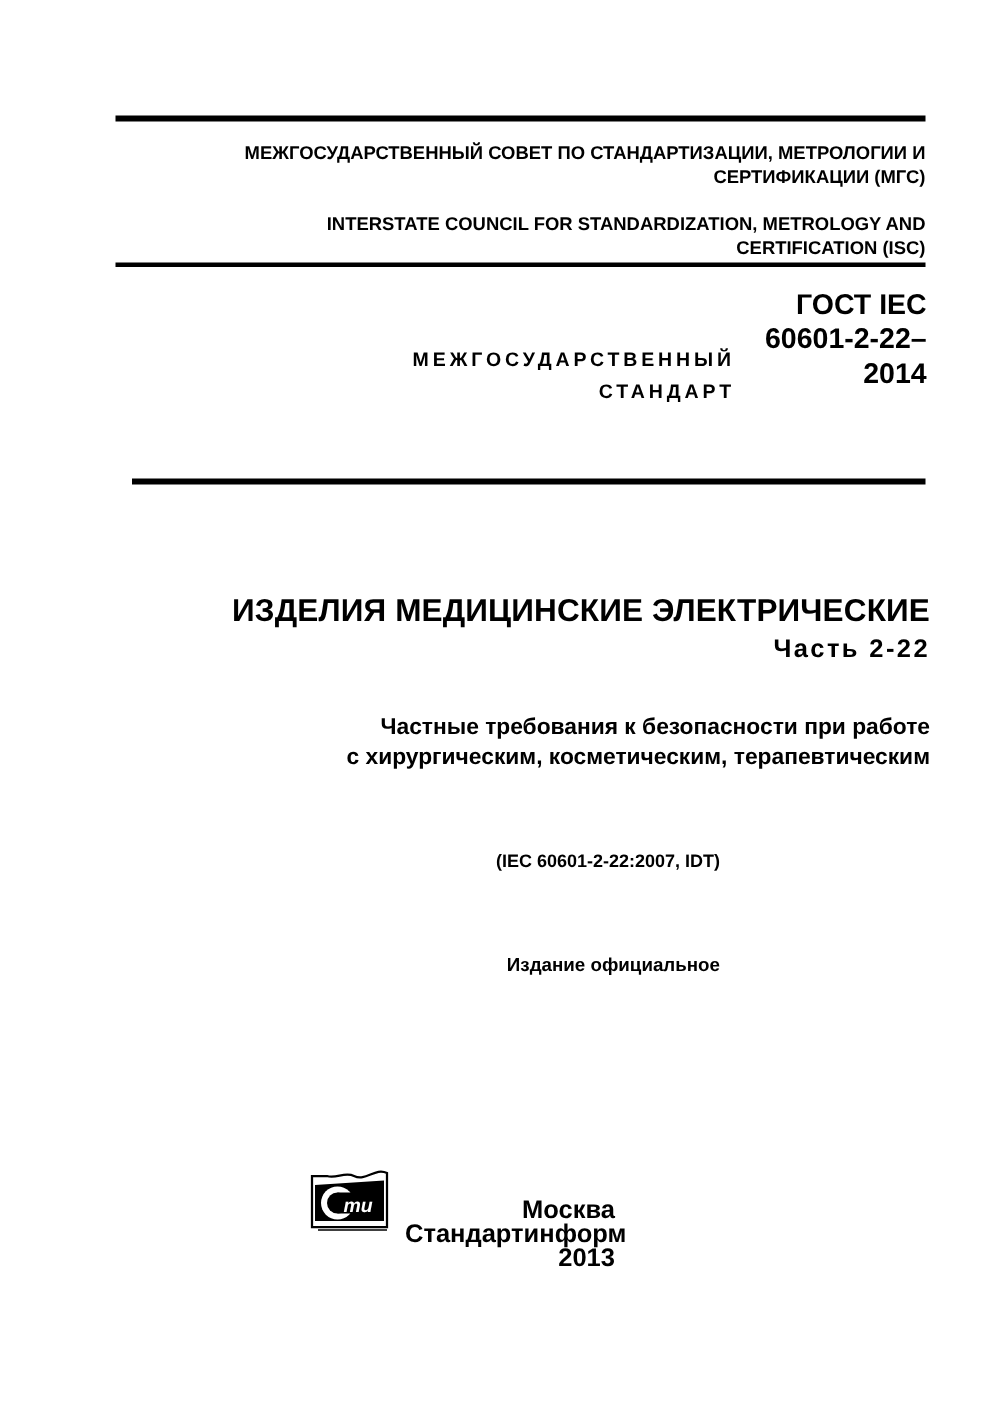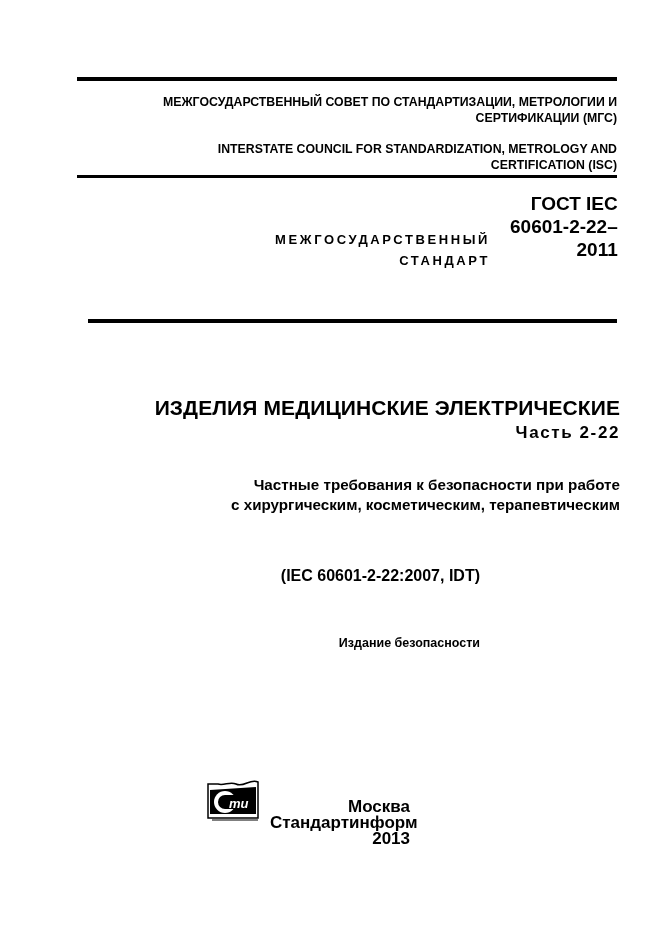--- a/index.html
+++ b/index.html
@@ -11,21 +11,21 @@
     .rule { position: absolute; background: #000; }
     .center { text-align: center; }
     .b { font-weight: bold; text-align: right; }
     .hdr-ru { left: 77px; width: 540px; top: 94px; font-size: 12.3px; line-height: 16px; }
     .hdr-en { left: 77px; width: 540px; top: 141px; font-size: 12.3px; line-height: 16px; }
     .std-label { left: 200px; width: 290px; font-size: 13px; letter-spacing: 2.6px; }
     .gost { left: 510px; top: 192px; font-size: 19px; line-height: 23px; }
     .title { left: 60px; width: 560px; top: 396px; font-size: 21px; letter-spacing: 0.1px; }
     .part { left: 60px; width: 560px; top: 423px; font-size: 17px; letter-spacing: 1.6px; }
     .subtitle { left: 60px; width: 560px; top: 475px; font-size: 15.2px; line-height: 20px; }
-    .iec { left: 200px; width: 280px; top: 567px; font-size: 16px; }
+    .iec { left: 200px; width: 280px; top: 567px; font-size: 12px; }
     .edition { left: 200px; width: 280px; top: 636px; font-size: 12.5px; }
     .pub { left: 270px; width: 140px; top: 799px; font-size: 17px; line-height: 16px; }
     .logo { left: 206px; top: 778px; width: 56px; height: 44px; }
   </style>
 </head>
 <body>
 
 <div class="rule" style="left:77px; top:77px; width:540px; height:4px;"></div>
 
 <div class="abs hdr-ru center b">
@@ -39,37 +39,37 @@
 </div>
 
 <div class="rule" style="left:77px; top:175px; width:540px; height:3px;"></div>
 
 <div class="abs std-label center b" style="top:232px;">МЕЖГОСУДАРСТВЕННЫЙ</div>
 <div class="abs std-label center b" style="top:253px;">СТАНДАРТ</div>
 
 <div class="abs gost b">
   <div>ГОСТ IEC</div>
   <div>60601-2-22–</div>
-  <div>2011</div>
+  <div>2014</div>
 </div>
 
 <div class="rule" style="left:88px; top:319px; width:529px; height:4px;"></div>
 
 <div class="abs title center b">ИЗДЕЛИЯ МЕДИЦИНСКИЕ ЭЛЕКТРИЧЕСКИЕ</div>
 
 <div class="abs part center b">Часть 2-22</div>
 
 <div class="abs subtitle center b">
   <div>Частные требования к безопасности при работе</div>
   <div>с хирургическим, косметическим, терапевтическим</div>
 </div>
 
 <div class="abs iec center b">(IEC 60601-2-22:2007, IDT)</div>
 
-<div class="abs edition center b">Издание безопасности</div>
+<div class="abs edition center b">Издание официальное</div>
 
 <div class="abs logo">
   <svg width="56" height="44" viewBox="0 0 56 44">
 
     <path d="M2 6 L2 40 L52 40 L52 4 C44 0 38 10 30 6 C24 3 18 8 12 6 Z" fill="#fff" stroke="#000" stroke-width="1.5"></path>
 
     <path d="M4 12 L50 9 L50 36 L4 36 Z" fill="#000"></path>
 
     <circle cx="19" cy="24" r="11" fill="#fff"></circle>
     <circle cx="19" cy="24" r="7" fill="#000"></circle>

